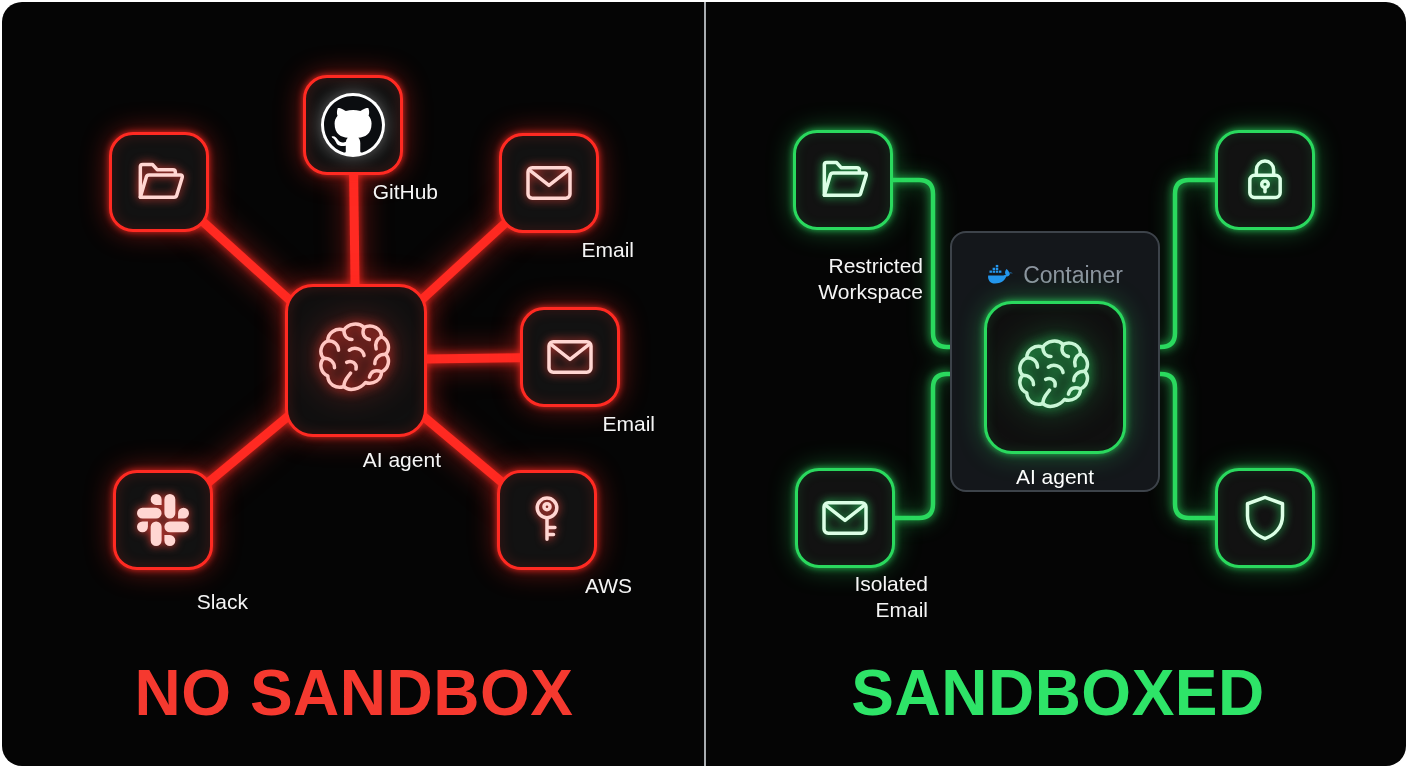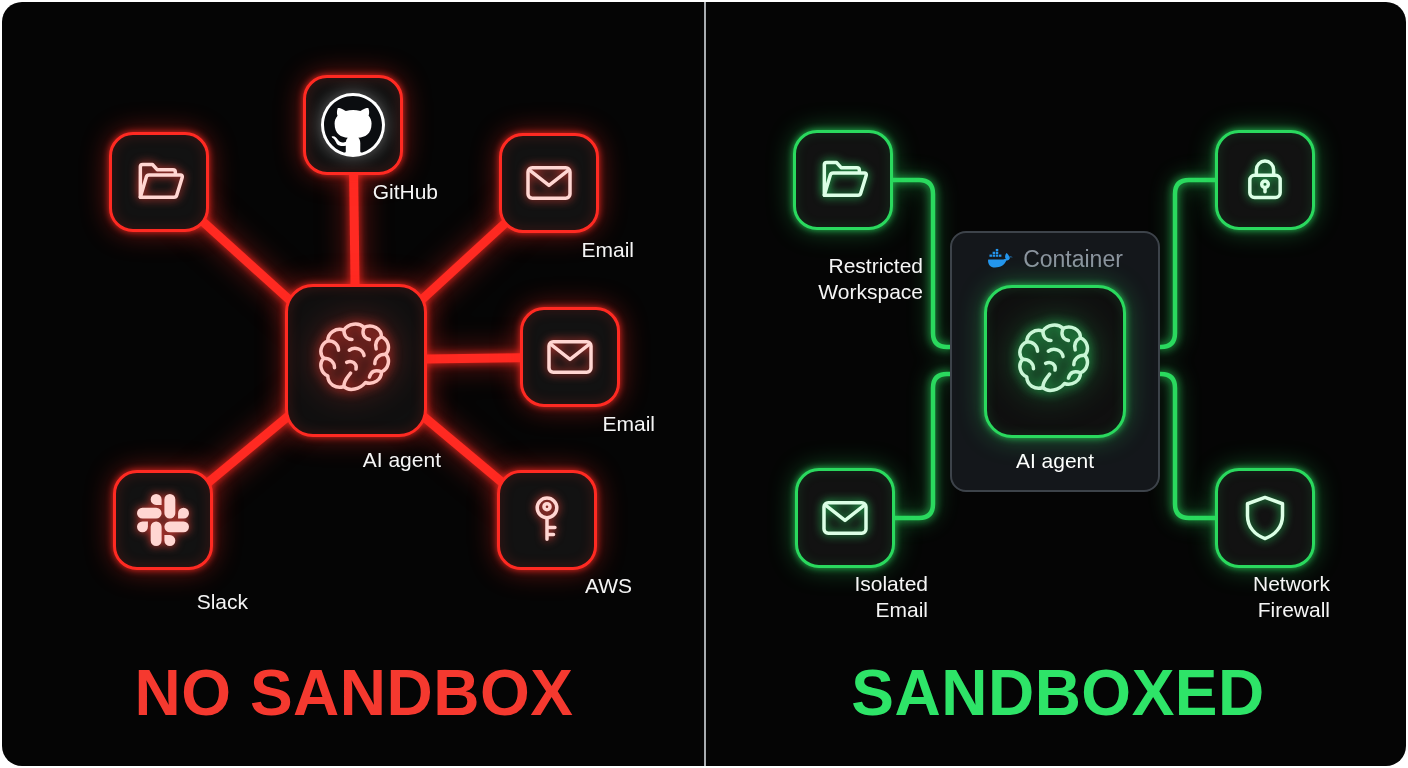--- a/index.html
+++ b/index.html
@@ -47,21 +47,21 @@
   .label{
     position:absolute;text-align:right;color:#f5f5f5;font-size:21px;line-height:1.25;
   }
 
   .container-box{
     position:absolute;left:948px;top:229px;width:210px;height:261px;box-sizing:border-box;
     background:#14171b;border:2px solid #3d434a;border-radius:16px;
     display:flex;flex-direction:column;align-items:center;
   }
   .container-header{
-    margin-top:13px;display:flex;align-items:center;gap:9px;
+    margin-top:29px;display:flex;align-items:center;gap:9px;
     color:#8b949e;font-size:23px;font-weight:500;text-align:center;
   }
   .docker-icon{color:var(--docker,#2496ed);display:flex;}
   .container-agent{margin-top:12px;}
   .container-agent-label{margin-top:11px;color:#ffffff;font-size:21px;}
 
   .panel-title{
     position:absolute;top:654px;width:704px;text-align:center;
     font-size:64px;font-weight:800;letter-spacing:.5px;
   }
@@ -200,21 +200,20 @@
   </div>
   <div class="label" style="left:816px;top:569px;width:110px;">Isolated Email</div>
 
   <div class="node green" style="left:1213px;top:466px;">
     <span class="icon green-stroke">
       <svg width="56" height="56" viewBox="0 0 24 24" fill="none" stroke="currentColor" stroke-width="1.5" stroke-linejoin="round" stroke-linecap="round">
         <path d="M12 3.2 L19.5 5.9 V11 c0 4.8-3.2 8.3-7.5 9.8 C7.7 19.3 4.5 15.8 4.5 11 V5.9 Z"></path>
       </svg>
     </span>
   </div>
-  <div class="label" style="left:1198px;top:569px;width:130px;">Network Firewall</div>
 
   <div class="container-box">
     <div class="container-header">
       <span class="docker-icon">
         <svg width="27" height="27" viewBox="0 0 24 24" fill="currentColor">
           <path d="M23 9.9c-.7-.5-2.2-.7-3.3-.4-.2-1.1-.9-2-1.8-2.8l-.6-.4-.4.6c-.6.8-.9 2-.8 3 .1.4.2 1 .6 1.5-.4.2-1.2.5-2.2.5H1.1l-.1.6c-.2 1.4.1 3.1 1.2 4.5 1.1 1.4 2.8 2.1 5 2.1 4.8 0 8.4-2.2 10-6.2.7 0 2.1 0 2.9-1.5l.2-.4-.3-1.1z"></path>
           <rect x="2.2" y="7.6" width="2.2" height="2"></rect>
           <rect x="5" y="7.6" width="2.2" height="2"></rect>
           <rect x="7.8" y="7.6" width="2.2" height="2"></rect>
           <rect x="10.6" y="7.6" width="2.2" height="2"></rect>

